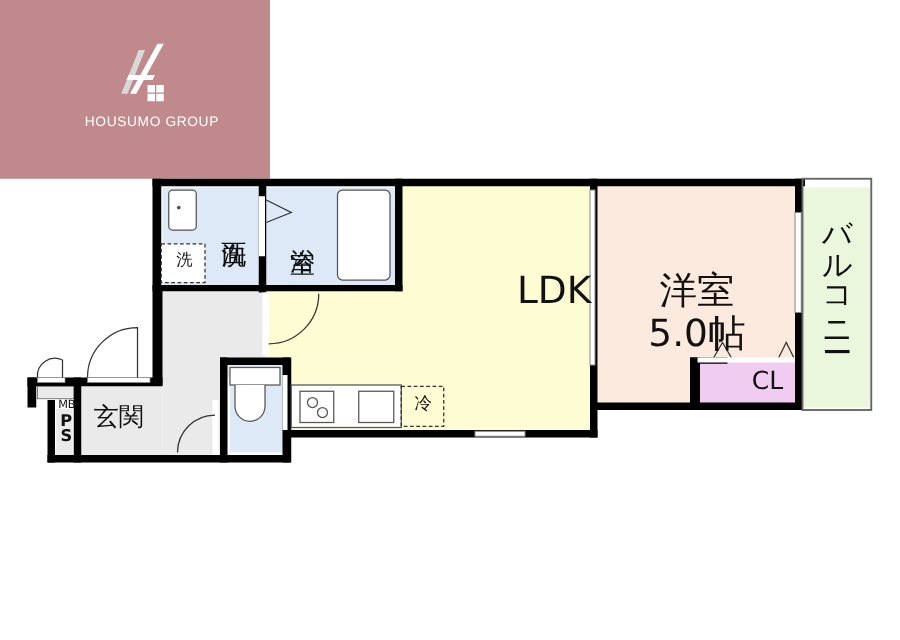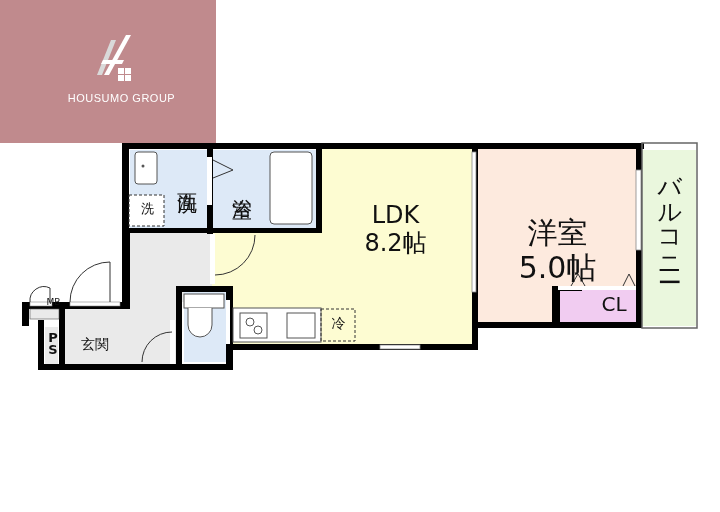--- a/index.html
+++ b/index.html
@@ -104,28 +104,27 @@
   <rect x="45" y="327" width="13" height="37" fill="#eaeaea"></rect>
 </svg>
 
 <div class="abs room-label" style="left:168px;top:160px;width:38px;font-size:20px;">
   <span class="vtext" style="writing-mode:vertical-rl;">洗面</span>
 </div>
 <div class="abs room-label" style="left:222px;top:165px;width:40px;font-size:20px;">
   <span style="writing-mode:vertical-rl;">浴室</span>
 </div>
 <div class="abs room-label" style="left:131px;top:202px;width:33px;font-size:13px;">洗</div>
-<div class="abs room-label" style="left:318px;top:202px;width:155px;font-size:24px;">
+<div class="abs room-label" style="left:318px;top:216px;width:155px;font-size:30px;text-align:right;">
   <div>LDK</div>
-  <div>8.2帖</div>
 </div>
 <div class="abs room-label" style="left:480px;top:172px;width:155px;font-size:30px;margin-top:44px;">
   <div>洋室</div>
   <div>5.0帖</div>
 </div>
 <div class="abs room-label" style="left:652px;top:160px;width:34px;font-size:24px;">
   <span style="writing-mode:vertical-rl;">バルコニー</span>
 </div>
 <div class="abs room-label" style="left:560px;top:293px;width:76px;font-size:20px;margin-left:16px;">CL</div>
-<div class="abs room-label" style="left:65px;top:336px;width:60px;font-size:14px;text-align:center;">玄関</div>
+<div class="abs room-label" style="left:65px;top:322px;width:60px;font-size:20px;text-align:center;">玄関</div>
 <div class="abs room-label" style="left:322px;top:315px;width:33px;font-size:14px;">冷</div>
-<div class="abs room-label" style="left:30px;top:297px;width:47px;font-size:9px;line-height:10px;">MB</div>
+<div class="abs room-label" style="left:30px;top:319px;width:47px;font-size:9px;line-height:10px;">MB</div>
 <div class="abs room-label" style="left:45px;top:332px;width:16px;font-size:13px;line-height:12px;word-break:break-all;font-weight:bold;">PS</div>
 
 </body></html>

